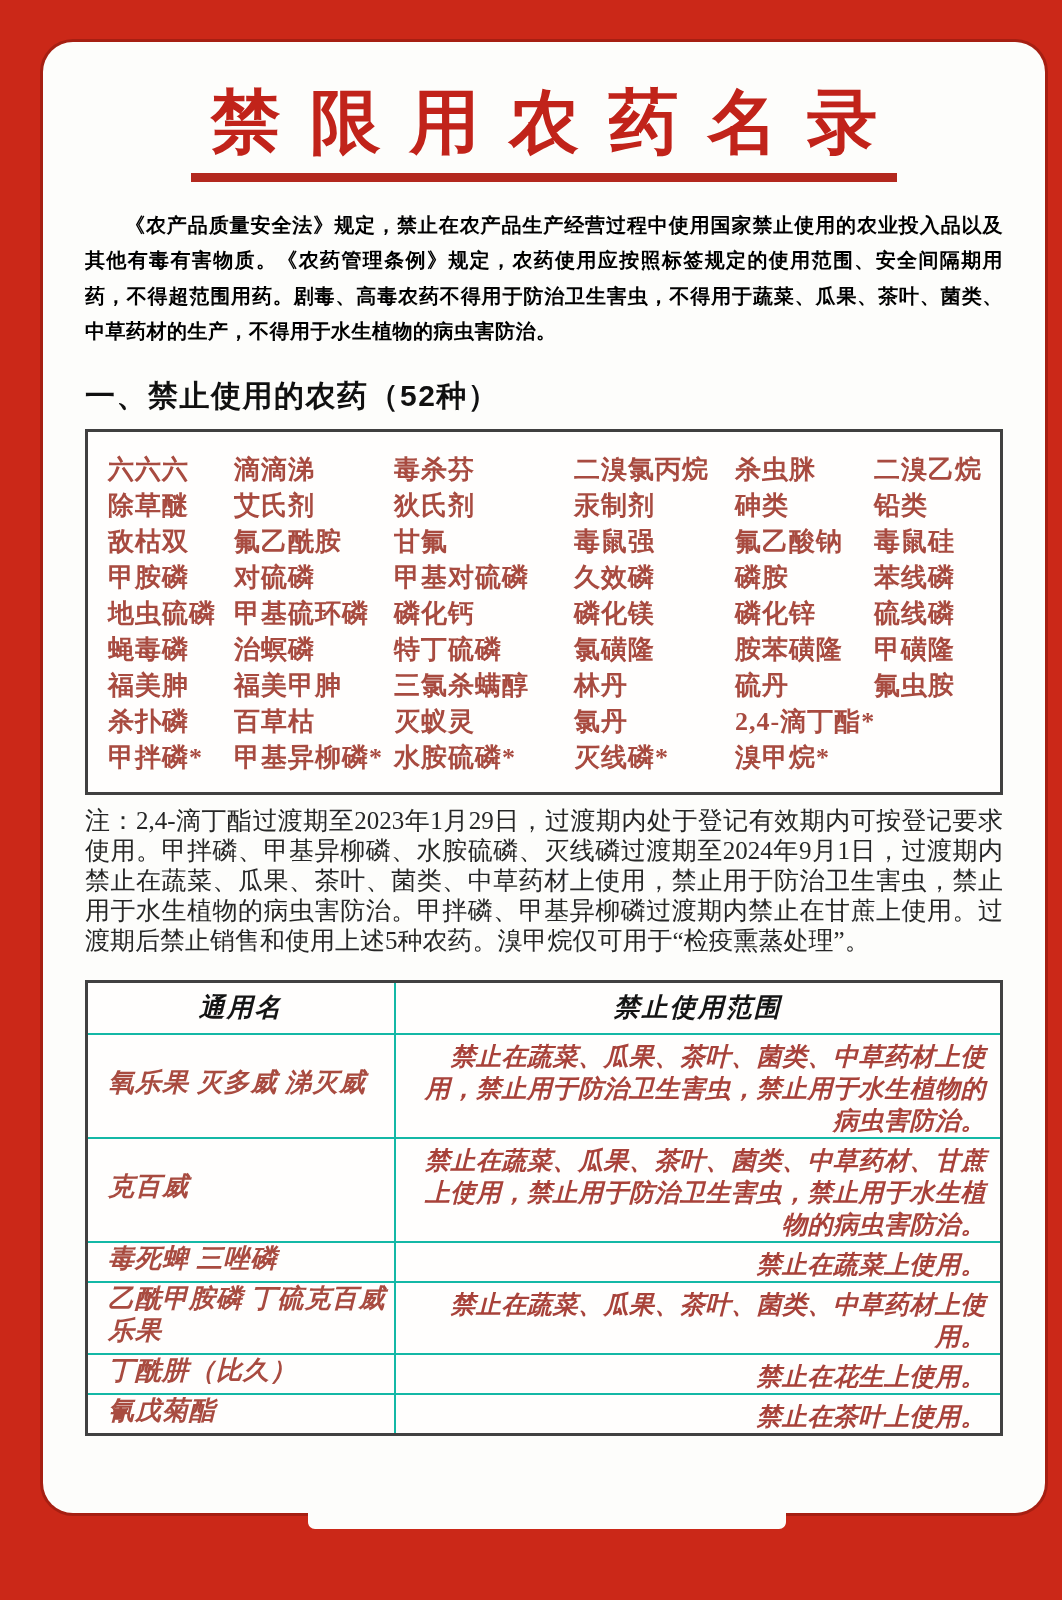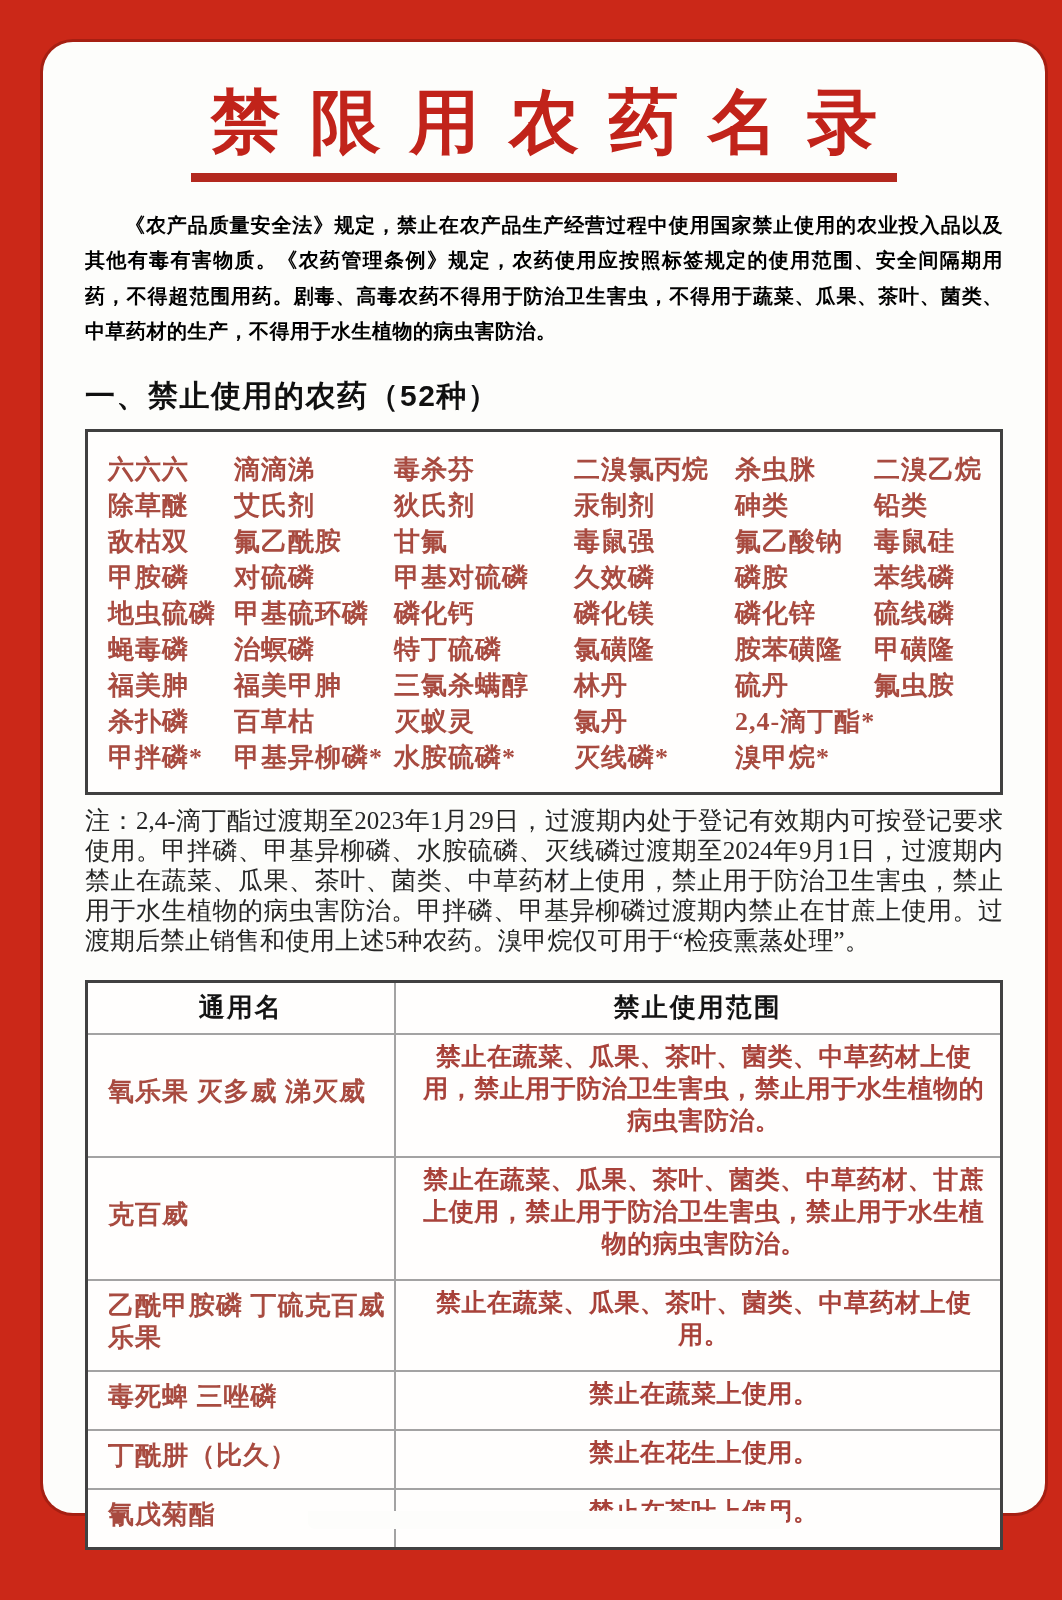--- a/index.html
+++ b/index.html
@@ -59,35 +59,35 @@
     margin:11px 0 0;
     font-size:25px;line-height:30px;font-weight:400;color:#262626;
     text-align:justify;
   }
   .rtable{
     margin-top:24px;width:100%;
     border-collapse:collapse;
     border:3px solid #414141;
     background:#fffefd;
   }
-  .rtable th,.rtable td{border:2px solid #a3a3a3;}
+  .rtable th,.rtable td{border:2px solid #14b8a6;font-style:italic;}
   .rtable th{
     font-size:26px;font-weight:700;color:#141414;
     height:48px;text-align:center;letter-spacing:2px;
   }
   .rtable td{vertical-align:middle;}
   td.cell-name{
     width:308px;box-sizing:border-box;
     font-size:26px;font-weight:600;color:#a84b40;
     padding:0 8px 6px 20px;line-height:32px;letter-spacing:1px;
   }
   td.cell-scope{
     font-size:25px;font-weight:600;color:#a8423a;
-    padding:6px 14px 19px 26px;line-height:32px;
-    text-align:center;letter-spacing:0.5px;
+    padding:6px 14px 0 26px;line-height:32px;
+    text-align:right;letter-spacing:0.5px;
   }
 </style>
 </head>
 <body>
 
 <div class="page">
   <div class="card">
 
     <div class="title">禁限用农药名录</div>
     <div class="title-rule"></div>
@@ -184,26 +184,26 @@
       <tbody>
           <tr>
             <td class="cell-name">氧乐果 灭多威 涕灭威</td>
             <td class="cell-scope">禁止在蔬菜、瓜果、茶叶、菌类、中草药材上使用，禁止用于防治卫生害虫，禁止用于水生植物的病虫害防治。</td>
           </tr>
           <tr>
             <td class="cell-name">克百威</td>
             <td class="cell-scope">禁止在蔬菜、瓜果、茶叶、菌类、中草药材、甘蔗上使用，禁止用于防治卫生害虫，禁止用于水生植物的病虫害防治。</td>
           </tr>
           <tr>
+            <td class="cell-name">毒死蜱 三唑磷</td>
+            <td class="cell-scope">禁止在蔬菜上使用。</td>
+          </tr>
+          <tr>
             <td class="cell-name">乙酰甲胺磷 丁硫克百威 乐果</td>
             <td class="cell-scope">禁止在蔬菜、瓜果、茶叶、菌类、中草药材上使用。</td>
-          </tr>
-          <tr>
-            <td class="cell-name">毒死蜱 三唑磷</td>
-            <td class="cell-scope">禁止在蔬菜上使用。</td>
           </tr>
           <tr>
             <td class="cell-name">丁酰肼（比久）</td>
             <td class="cell-scope">禁止在花生上使用。</td>
           </tr>
           <tr>
             <td class="cell-name">氰戊菊酯</td>
             <td class="cell-scope">禁止在茶叶上使用。</td>
           </tr>
         </tbody>

